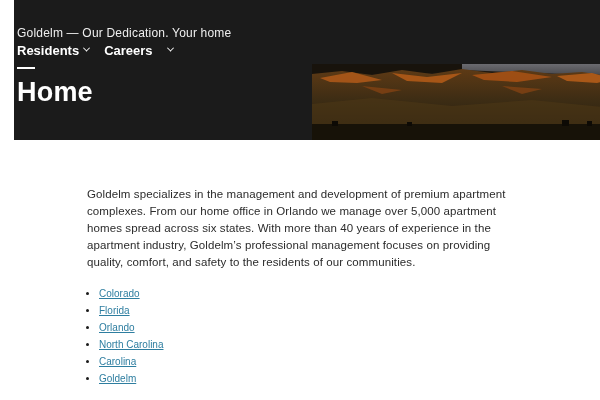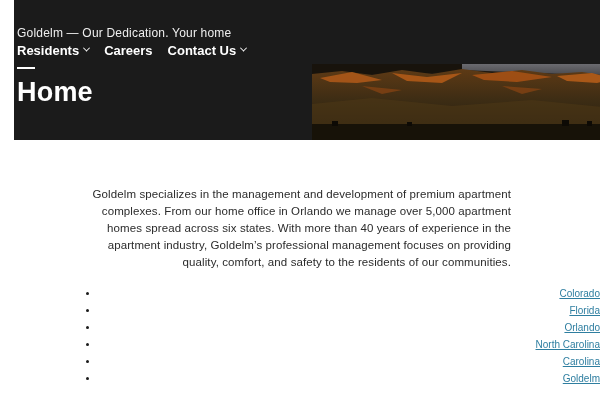--- a/index.html
+++ b/index.html
@@ -48,21 +48,21 @@
     letter-spacing:.2px;
   }
   
   .hero {
     position:absolute; top:64px; right:0;
     width:302px; height:76px;
     z-index:1; overflow:hidden;
   }
   .hero svg { display:block; }
   
-  .content { padding:46px 0 0 87px;text-align:right; }
+  .content { padding:46px 0 0 87px; }
   .intro {
     width:424px;
     font-size:11.5px; line-height:17px; color:#2b2b2b;
     letter-spacing:.1px;
   }
   .state-list {
     margin:14px 0 0 0;
     padding-left:12px;
     list-style:disc;
     color:#1b1b1b;
@@ -125,21 +125,20 @@
 
       <nav class="main-nav">
         <a class="nav-item">
           <span>Residents</span>
           <span class="chevron"></span>
         </a>
         <a class="nav-item">
           <span>Careers</span>
         </a>
         <a class="nav-item">
-          <span>Contact Us</span>
           <span class="chevron"></span>
         </a>
       </nav>
 
       <div class="nav-rule"></div>
 
       <h1 class="page-title">Home</h1>
     </div>
   </header>
 

